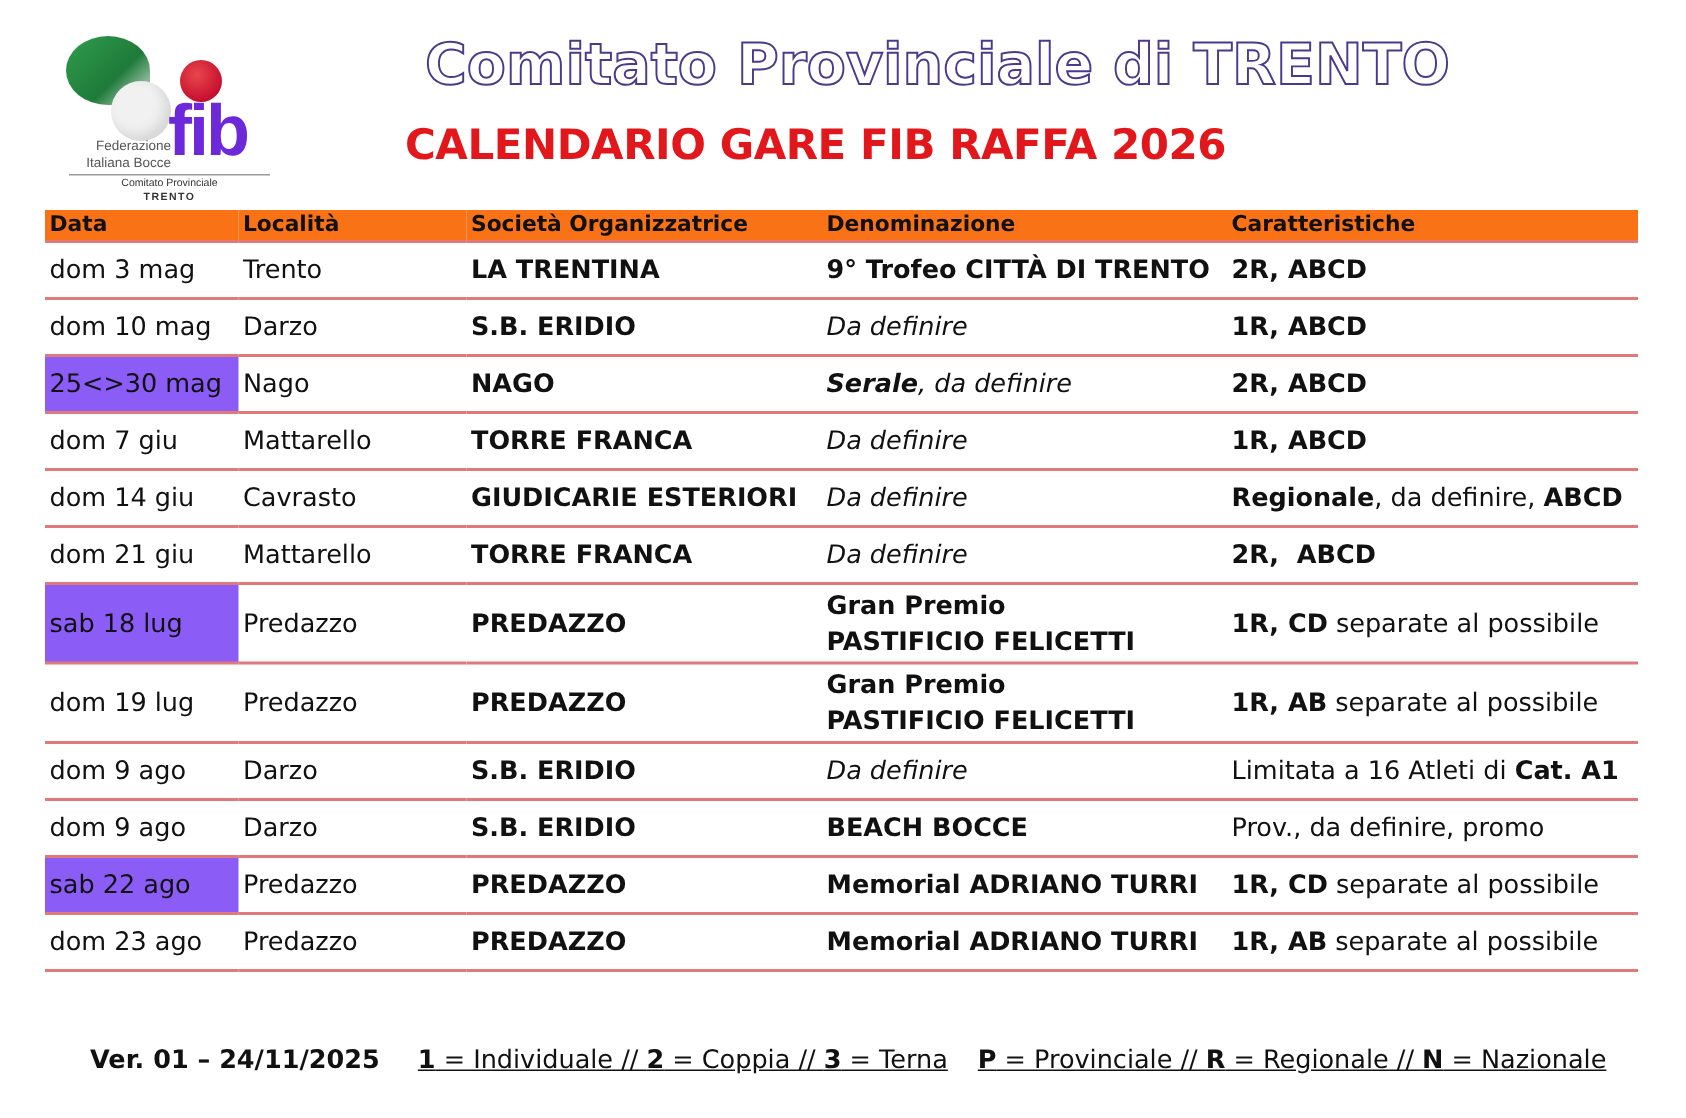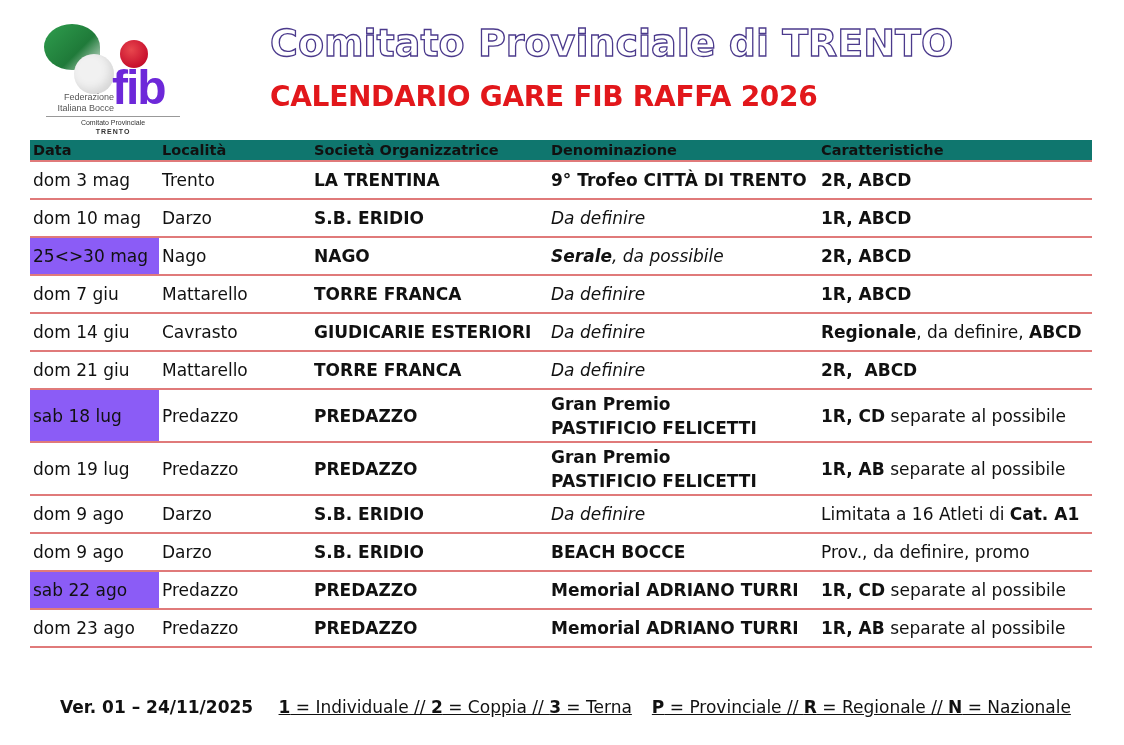--- a/index.html
+++ b/index.html
@@ -15,30 +15,30 @@
       background: radial-gradient(circle at 40% 35%, #e8474d 0%, #c8102e 70%, #a00d22 100%); }
     .logo .fib { position: absolute; left: 74px; top: 46px; font-family: "Liberation Sans", sans-serif;
       font-weight: bold; font-size: 48px; color: #6d28d9; letter-spacing: -2px; line-height: 1; }
     .logo .fed { position: absolute; left: 4px; top: 74px; font-family: "Liberation Sans", sans-serif;
       font-size: 9px; color: #555; text-align: right; width: 72px; line-height: 11px; }
     .logo .rule { position: absolute; left: 8px; top: 98px; width: 134px; height: 1px; background: #999; }
     .logo .cp { position: absolute; left: 0; top: 100px; width: 150px; text-align: center;
       font-family: "Liberation Sans", sans-serif; font-size: 7px; color: #333; line-height: 9px; }
     .logo .cp b { display: block; letter-spacing: 1px; }
 
-    .title1 { position: absolute; left: 270px; top: 18px; width: 710px; 
+    .title1 { position: absolute; left: 270px; top: 18px; width: 710px; text-align: center;
       font-family: "DejaVu Sans", sans-serif; font-size: 38px; font-weight: bold; color: #ffffff;
       -webkit-text-stroke: 1.3px #4b3a8c; letter-spacing: 0px; line-height: 50px; }
     .title2 { position: absolute; left: 270px; top: 78px; width: 710px; 
       font-family: "DejaVu Sans", sans-serif; font-size: 28px; font-weight: bold; color: #e2171b;
       line-height: 38px; letter-spacing: -0.3px; }
 
     table.cal { position: absolute; left: 30px; top: 140px; width: 1062px; border-collapse: collapse;
       font-family: "DejaVu Sans", sans-serif; }
-    table.cal th { background: #0f766e; font-size: 14.5px; font-weight: bold; text-align: left;
+    table.cal th { background: #f97316; font-size: 14.5px; font-weight: bold; text-align: left;
       padding: 0 0 0 3px; height: 20px; border-bottom: 2px solid #e07a7a; line-height: 20px; }
     table.cal td { font-size: 17px; padding: 0 0 0 3px; height: 36px; border-bottom: 2px solid #e07a7a;
       vertical-align: middle; white-space: nowrap; line-height: 24px; }
     table.cal tr.tall td { height: 51px; }
     table.cal td.hl { background: #8b5cf6; }
     .c1 { width: 126px; } .c2 { width: 149px; } .c3 { width: 234px; } .c4 { width: 267px; margin-left: 42px; }
     .b { font-weight: bold; }
     .i { font-style: italic; }
     .two { line-height: 24px; font-weight: bold; }
 
@@ -95,21 +95,21 @@
       <td>Darzo</td>
       <td class="b">S.B. ERIDIO</td>
       <td class="i">Da definire</td>
       <td class="b">1R, ABCD</td>
     </tr>
 
     <tr>
       <td class="hl">25&lt;&gt;30 mag</td>
       <td>Nago</td>
       <td class="b">NAGO</td>
-      <td class="i"><span class="b">Serale</span><span>, da possibile</span></td>
+      <td class="i"><span class="b">Serale</span><span>, da definire</span></td>
       <td class="b">2R, ABCD</td>
     </tr>
 
     <tr>
       <td>dom 7 giu</td>
       <td>Mattarello</td>
       <td class="b">TORRE FRANCA</td>
       <td class="i">Da definire</td>
       <td class="b">1R, ABCD</td>
     </tr>

